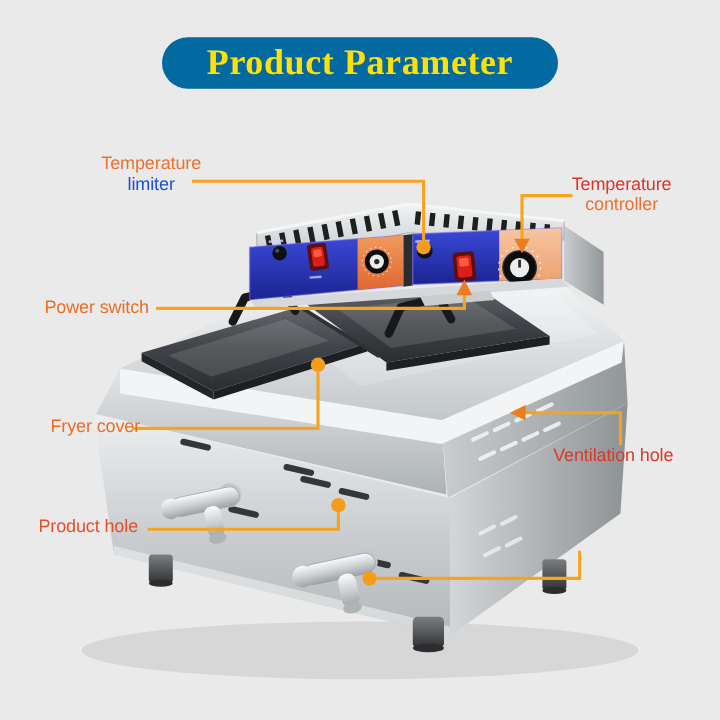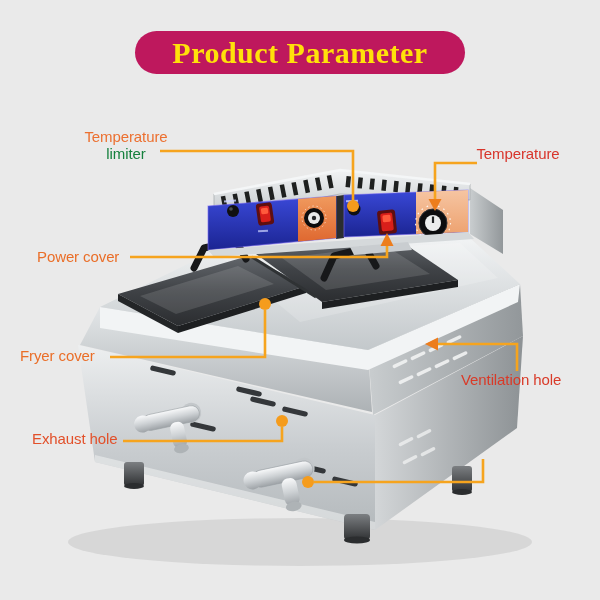--- a/index.html
+++ b/index.html
@@ -1,28 +1,28 @@
 <!DOCTYPE html>
 <html><head>
 <meta charset="utf-8">
 <style>
   html,body{margin:0;padding:0;}
   .stage{position:relative;width:600px;height:600px;background:#EAEAEA;overflow:hidden;
          font-family:"Liberation Sans",sans-serif;}
   .art{position:absolute;left:0;top:0;width:600px;height:600px;}
   .title-pill{position:absolute;left:135px;top:31px;width:330px;height:43px;border-radius:22px;
-              background:#be185d;display:flex;align-items:center;justify-content:center;text-align:right;}
+              background:#0369a1;display:flex;align-items:center;justify-content:center;text-align:right;}
   .title-pill span{font-family:"Liberation Serif",serif;font-weight:700;font-size:30px;
                    color:#FFE10A;letter-spacing:0.5px;}
   .clabel{position:absolute;font-weight:400;font-size:15px;line-height:16.5px;letter-spacing:-0.1px;}
   .clabel .cline{display:block;white-space:nowrap;}
   .cl-0{left:74px;top:129px;width:104px;text-align:center;}
   .cl-1{left:466px;top:146px;width:104px;text-align:center;}
   .cl-2{left:37px;top:249px;}
-  .cl-3{left:20px;top:348px;}
+  .cl-3{left:42px;top:348px;}
   .cl-4{left:461px;top:372px;}
   .cl-5{left:32px;top:431px;}
   .cl-6{left:435px;top:442px;}
   .lead{stroke:#F6A41E;stroke-width:2.6;fill:none;}
   .cdot{fill:#F59C1C;}
   .carrow{fill:#ED7D1C;}
 </style>
 </head>
 <body>
 
@@ -237,31 +237,32 @@
       <circle class="cdot" cx="308" cy="482" r="6"></circle>
     </g>
   </svg>
 
   <div class="title-pill">
     <span>Product Parameter</span>
   </div>
 
   <div class="clabel cl-0">
     <span class="cline" style="color:#EC7030">Temperature</span>
-    <span class="cline" style="color:#15803d">limiter</span>
+    <span class="cline" style="color:#1d4ed8">limiter</span>
   </div>
   <div class="clabel cl-1">
     <span class="cline" style="color:#D8352B">Temperature</span>
+    <span class="cline" style="color:#EC7030">controller</span>
   </div>
   <div class="clabel cl-2">
-    <span class="cline" style="color:#EA6E28">Power cover</span>
+    <span class="cline" style="color:#EA6E28">Power switch</span>
   </div>
   <div class="clabel cl-3">
     <span class="cline" style="color:#EA6E28">Fryer cover</span>
   </div>
   <div class="clabel cl-4">
     <span class="cline" style="color:#D93A28">Ventilation hole</span>
   </div>
   <div class="clabel cl-5">
-    <span class="cline" style="color:#E2502A">Exhaust hole</span>
+    <span class="cline" style="color:#E2502A">Product hole</span>
   </div>
 
 </div>
 
 </body></html>

